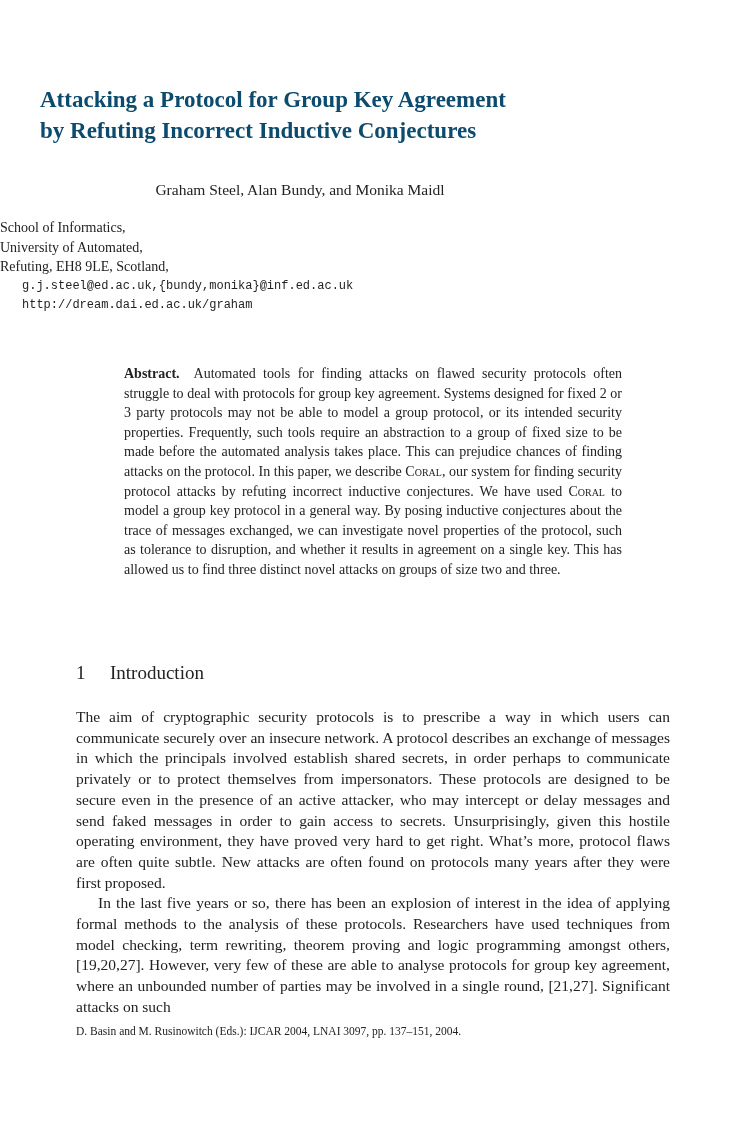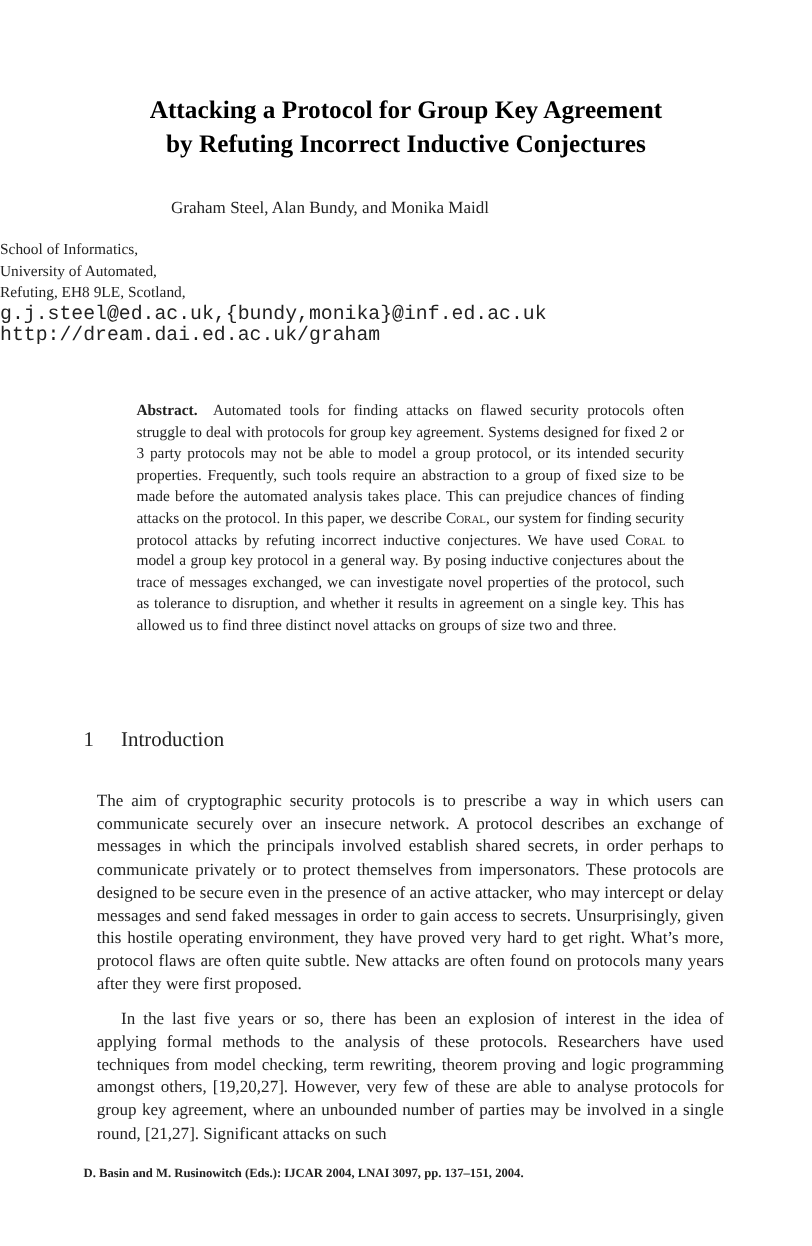--- a/index.html
+++ b/index.html
@@ -3,52 +3,52 @@
 <meta charset="utf-8">
 <style>
   html, body { margin: 0; padding: 0; background: #ffffff; }
   body {
     width: 738px; height: 1133px; position: relative; overflow: hidden;
     font-family: "Liberation Serif", "DejaVu Serif", serif;
     color: #222222;
   }
   .title {
     position: absolute; left: 40px; width: 658px; top: 84px;
-    text-align: center; font-weight: bold; font-size: 23px; line-height: 31px;
-    color: #000000;
+    font-weight: bold; font-size: 23px; line-height: 31px;
+    color: #0c4a6e;
   }
   .authors {
     position: absolute; left: 0; width: 600px; top: 180px;
     text-align: center; font-size: 15.5px; line-height: 20px;
   }
   .affil {
     position: absolute; left: 0; width: 738px; top: 218px;
     text-align: left; font-size: 14px; line-height: 19.5px;
   }
-  .mono { font-family: "Liberation Mono", "DejaVu Sans Mono", monospace; font-size: 18px; }
+  .mono { font-family: "Liberation Mono", "DejaVu Sans Mono", monospace; font-size: 12px; padding-left: 22px; }
   .abstract {
     position: absolute; left: 124px; width: 498px; top: 364px;
     font-size: 14px; line-height: 19.6px; text-align: justify;
   }
   .abstract b { font-weight: bold; margin-top: 40px; }
   .sc { font-variant: small-caps; }
   .section {
     position: absolute; left: 76px; top: 661px;
     font-weight: normal; font-size: 19px; line-height: 24px;
   }
   .section .num { display: inline-block; width: 34px; }
   .body-text {
     position: absolute; left: 76px; width: 594px; top: 707px;
     font-size: 15.5px; line-height: 20.7px; text-align: justify;
   }
-  .body-text p { margin: 12px; }
+  .body-text p { margin: 0; }
   .body-text p.indent { text-indent: 22px; }
   .footer {
-    position: absolute; left: 76px; top: 1060px;
-    font-size: 11.5px; line-height: 14.5px; font-weight: bold;
+    position: absolute; left: 76px; top: 1024px;
+    font-size: 11.5px; line-height: 14.5px;
   }
 </style>
 </head>
 <body>
 
 <div class="title">
   <div>Attacking a Protocol for Group Key Agreement</div>
   <div>by Refuting Incorrect Inductive Conjectures</div>
 </div>
 

